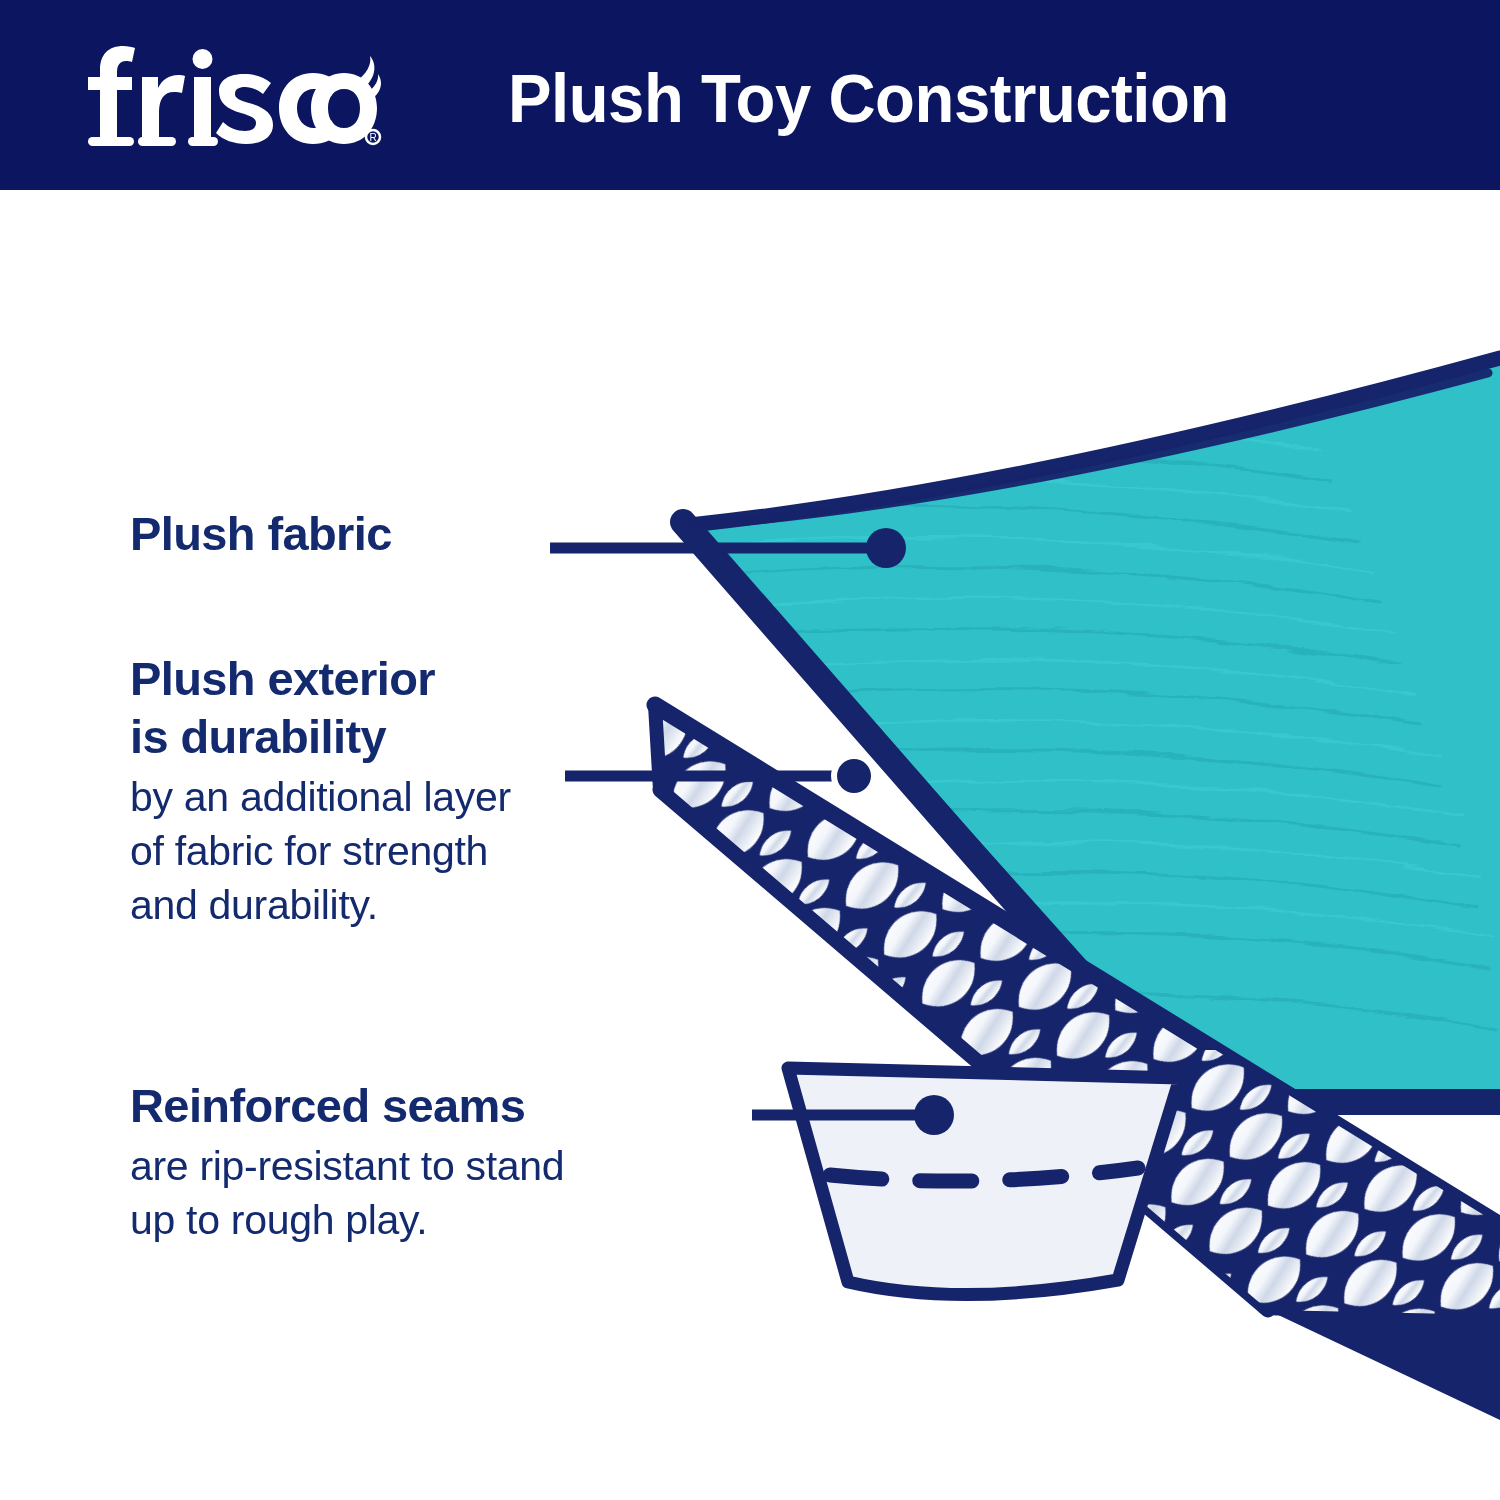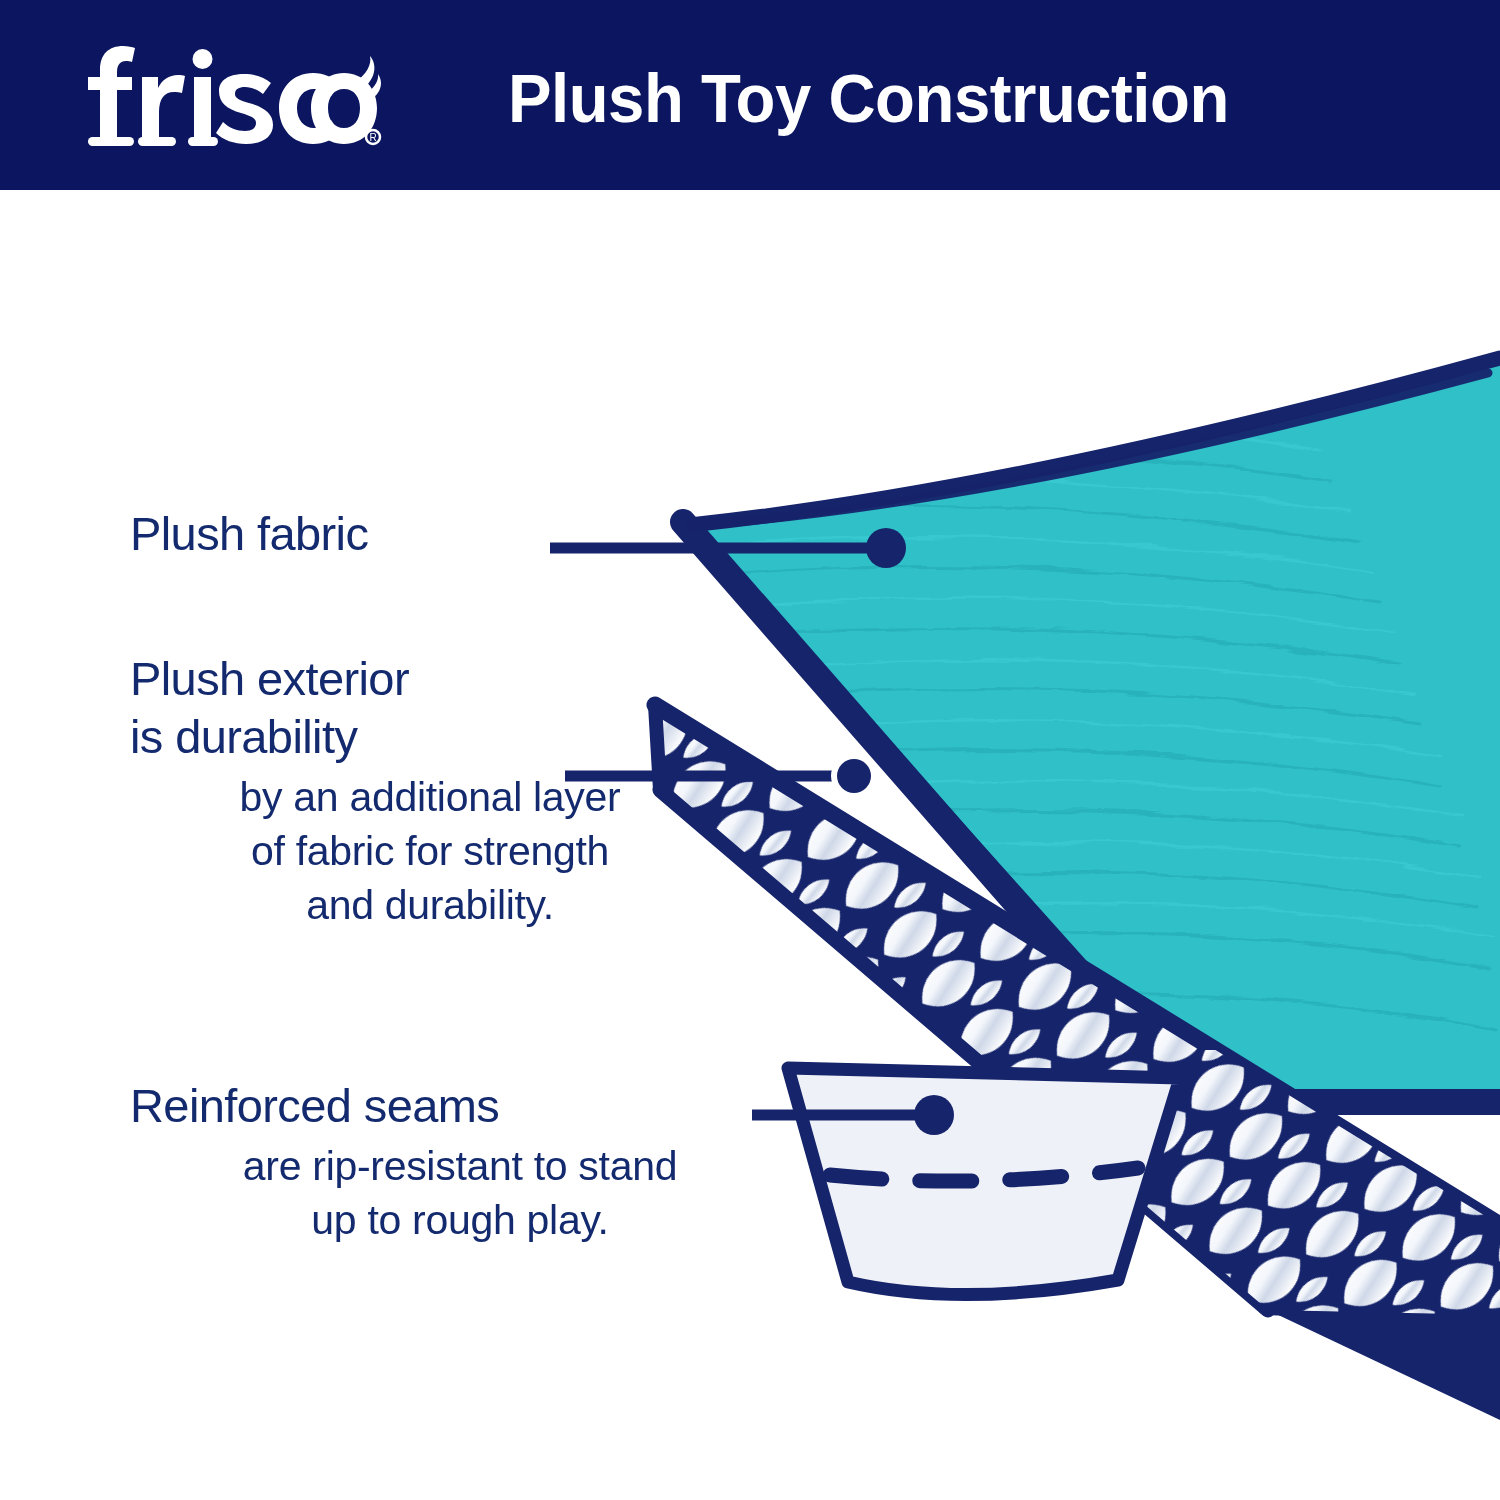--- a/index.html
+++ b/index.html
@@ -63,33 +63,32 @@
   }
   #illustration svg { display: block; }
 
   
   .callout {
     position: absolute;
     color: #142a6e;
   }
   .callout .head {
     font-size: 47px;
-    font-weight: 400;
+    font-weight: 700;
     line-height: 58px;
     letter-spacing: -0.6px;
     white-space: pre-line;
   }
   .callout .body {
     font-size: 41px;
     font-weight: 400;
     line-height: 54px;
     letter-spacing: -0.3px;
     white-space: pre-line;
     margin-top: 4px;
-    text-align: center;
   }
 
   #callout-plush-fabric  { left: 130px; top: 505px; width: 470px; }
   #callout-plush-exterior{ left: 130px; top: 650px; width: 600px; }
   #callout-reinforced-seams { left: 130px; top: 1077px; width: 660px; }
 </style>
 </head>
 <body>
 
 <div id="page">

